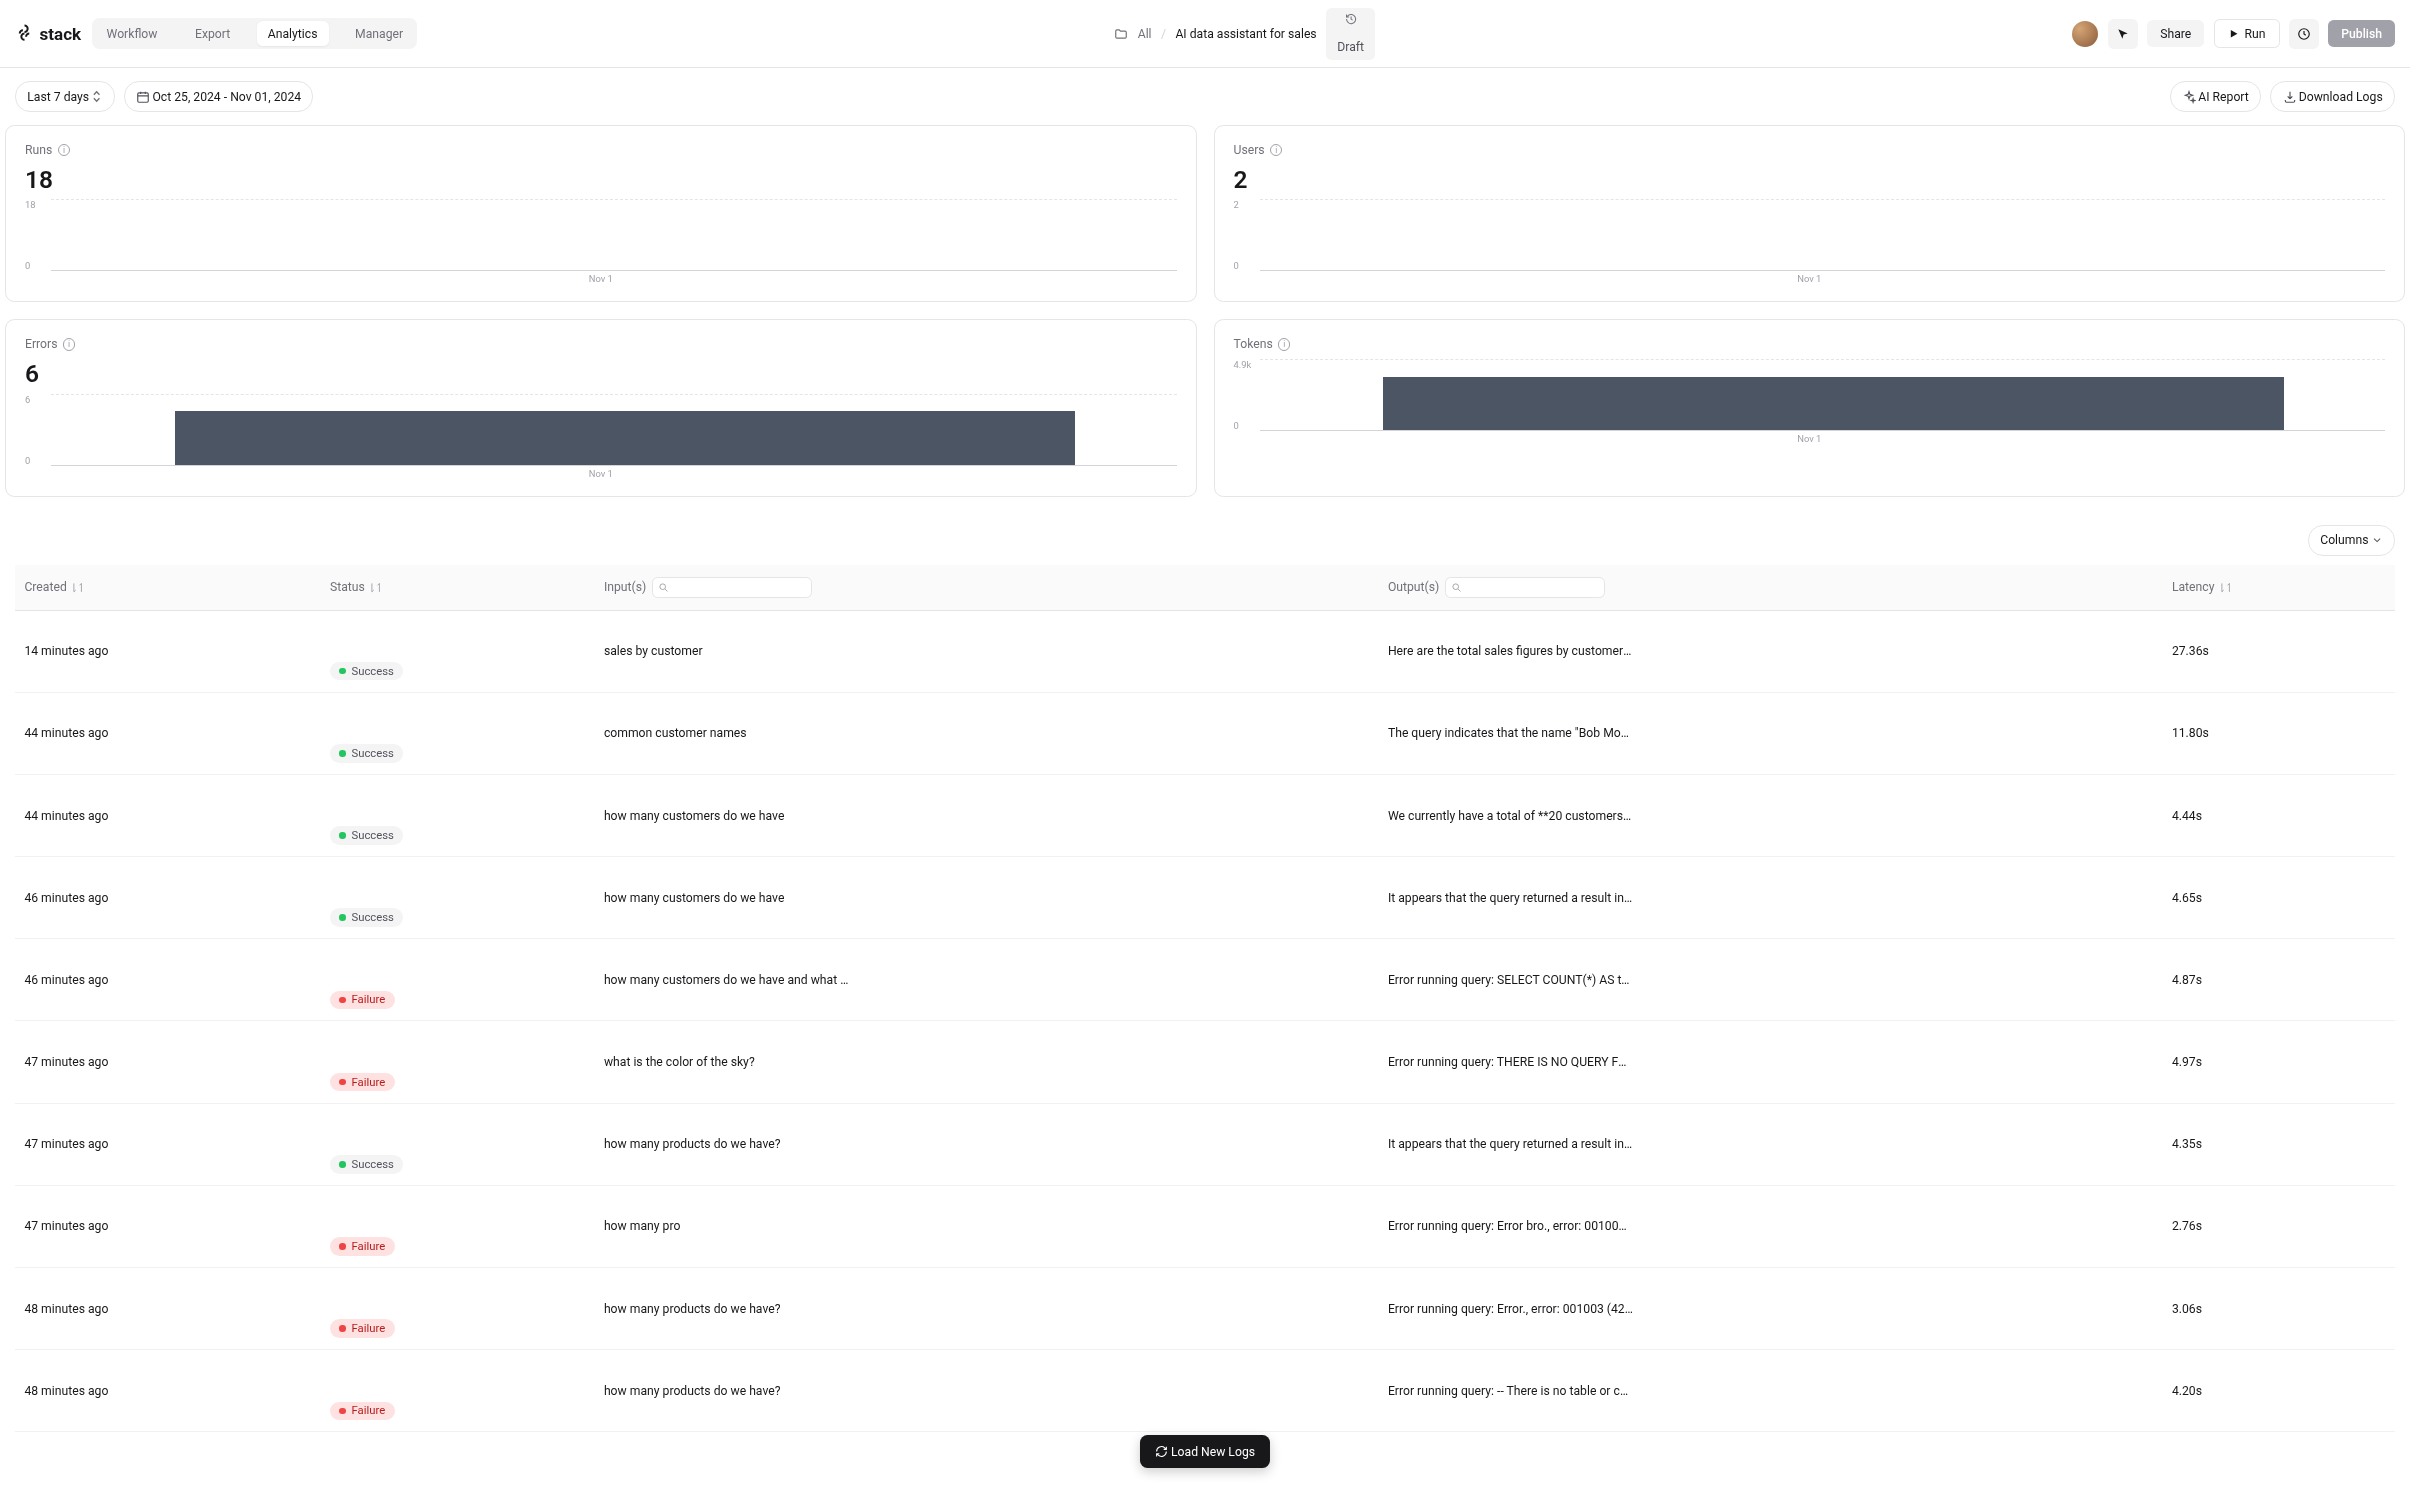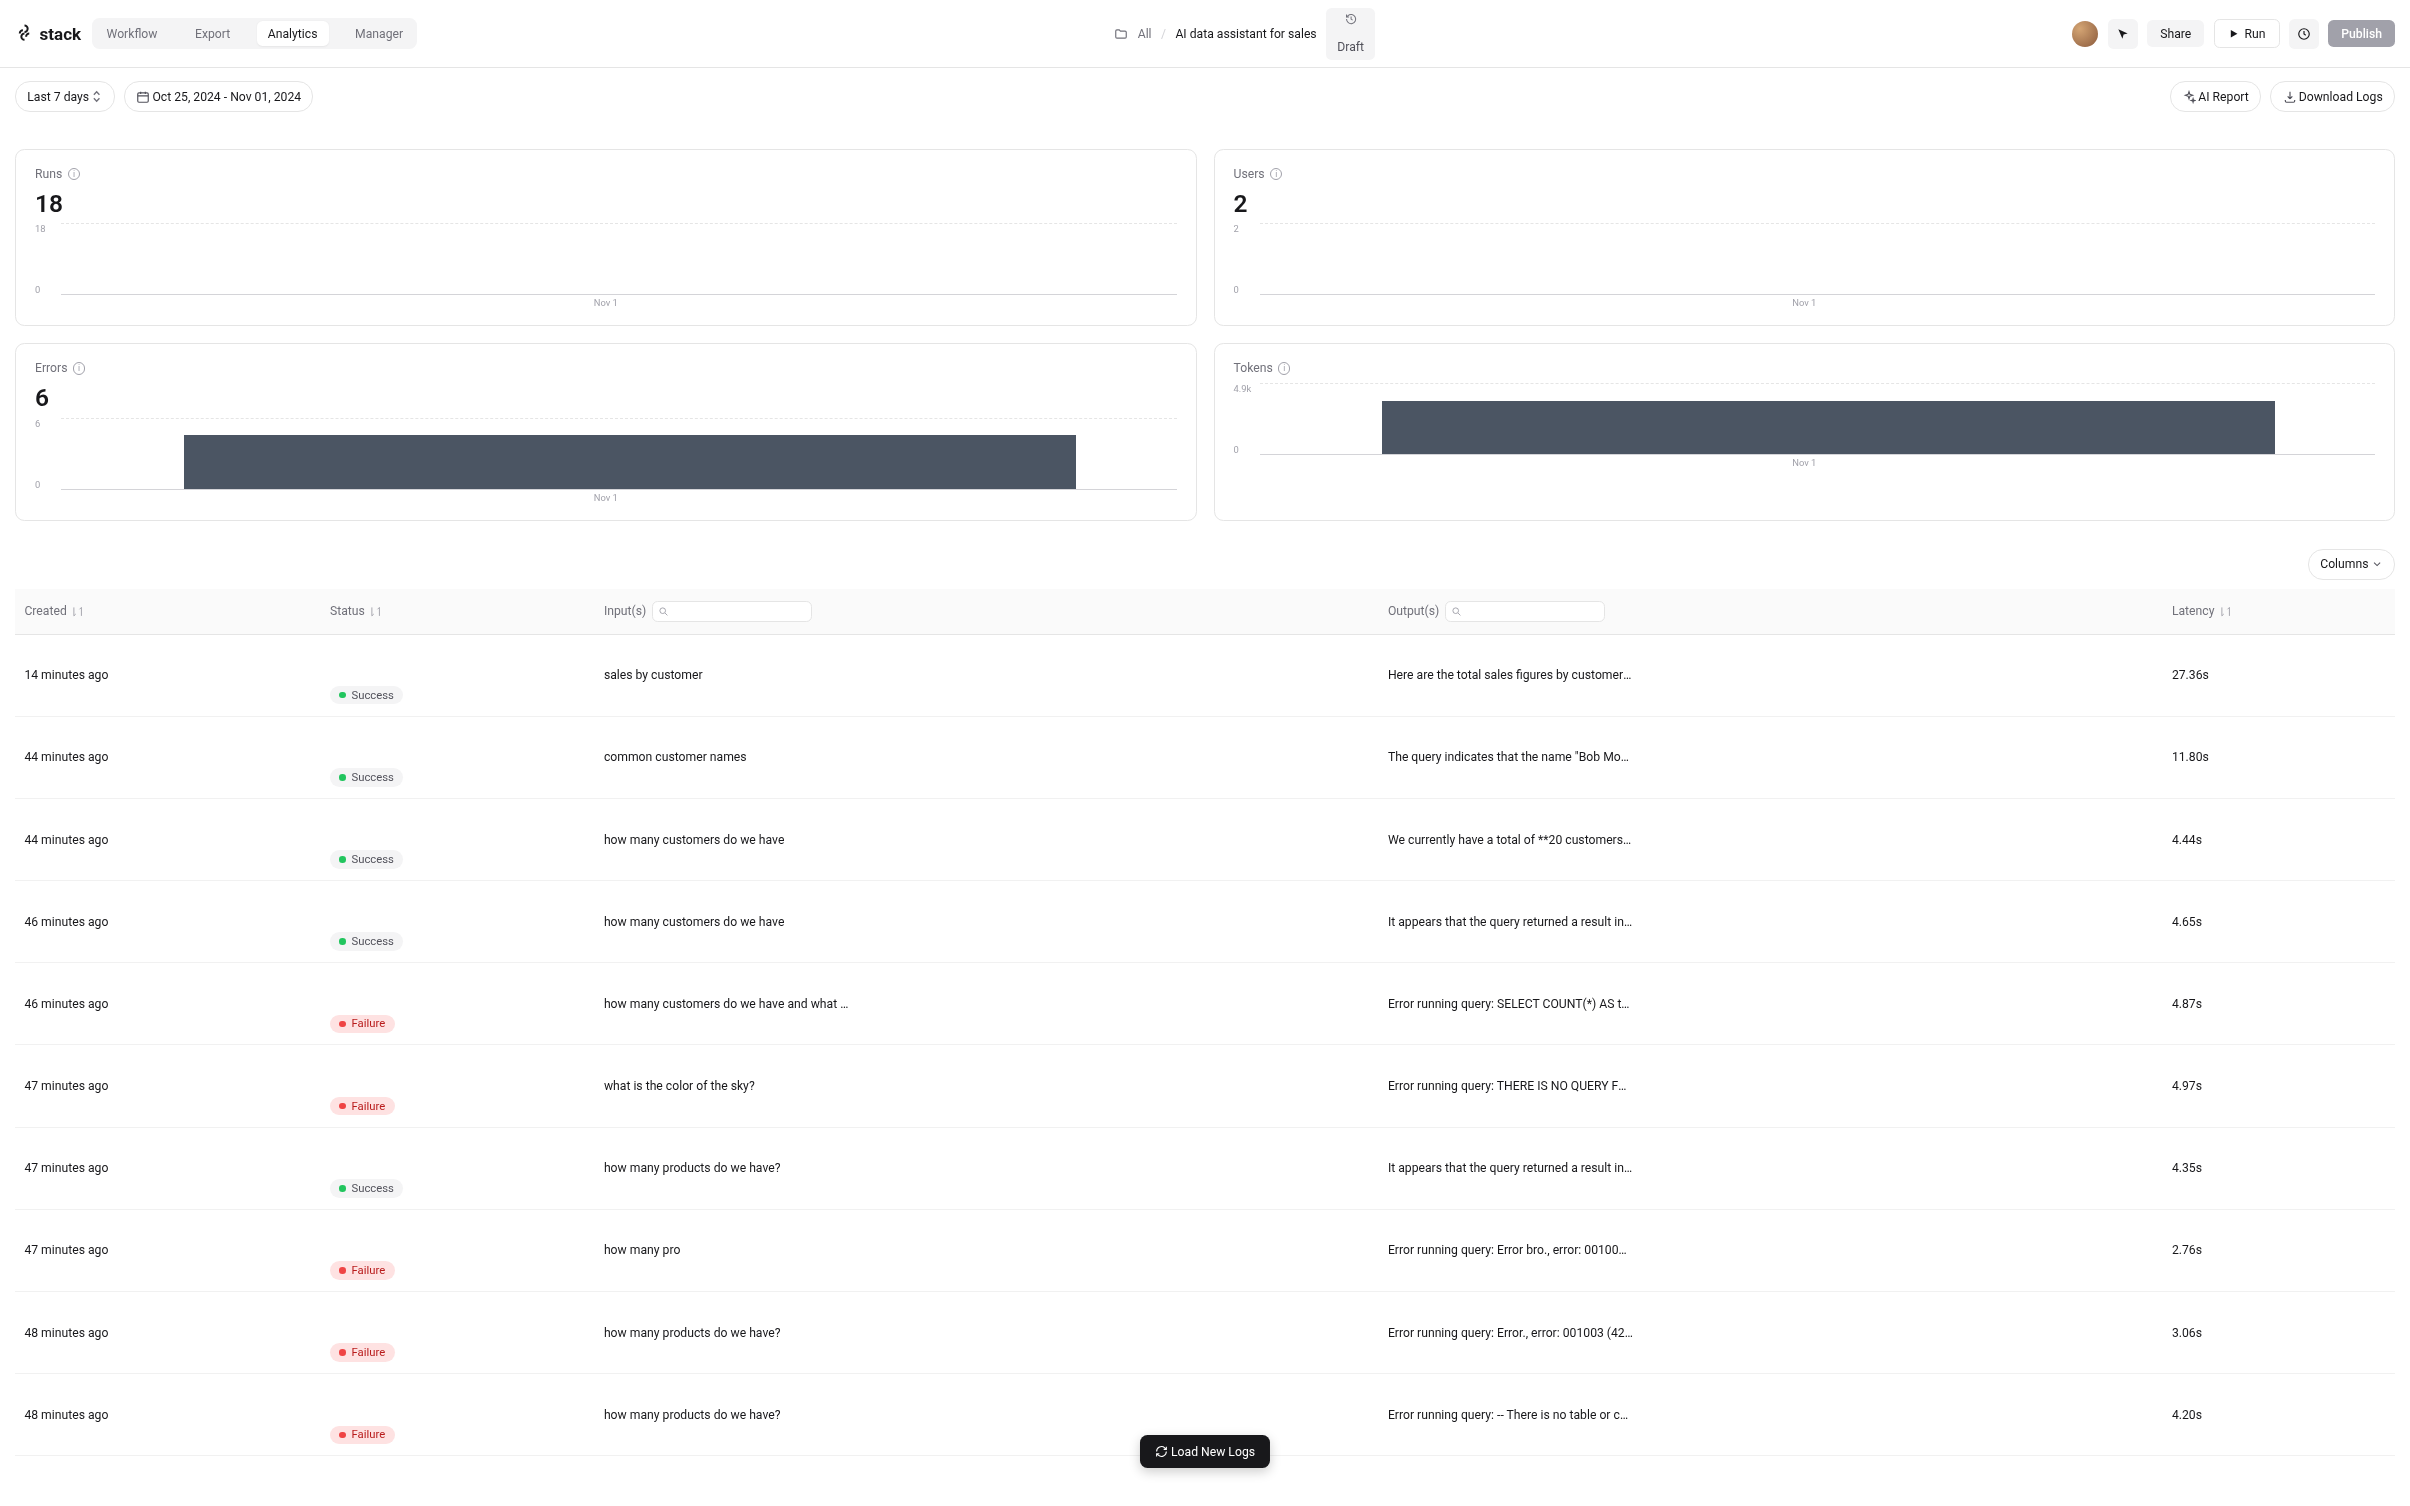--- a/index.html
+++ b/index.html
@@ -23,21 +23,21 @@
 .btn-light { background: #f4f4f5; color: #18181b; }
 .btn-run { background: #fff; border: 0.9px solid #e5e5e5; }
 .btn-publish { background: #a1a1aa; color: #fff; font-weight: 500; }
 
 
 .filterbar { display: flex; align-items: center; padding: 13px 15px; gap: 9.4px; }
 .select-box { display: flex; align-items: center; gap: 2px; border: 0.9px solid #e5e5e5; border-radius: 15px; padding: 7.5px 11.3px; font-size: 12.2px; background: #fff; cursor: pointer; text-align: right; }
 .filterbar-right { margin-left: auto; display: flex; gap: 9.4px; }
 
 
-.cards { display: grid; grid-template-columns: 1fr 1fr; gap: 17px; padding: 0 15px 19px; margin-top: 24px; }
+.cards { display: grid; grid-template-columns: 1fr 1fr; gap: 17px; padding: 0 5px 19px; }
 .card { border: 0.9px solid #e5e5e5; border-radius: 9.4px; padding: 17px 19px; }
 .card-title { display: flex; align-items: center; gap: 5.6px; color: #71717a; font-size: 12.2px; margin-bottom: 7.5px; }
 .card-value { font-size: 24.5px; font-weight: 600; margin-bottom: 5.6px; }
 .mini-chart { position: relative; height: 85px; }
 .y-labels { position: absolute; left: 0; top: 0; bottom: 13px; display: flex; flex-direction: column; justify-content: space-between; font-size: 9.4px; color: #a1a1aa; }
 .chart-area { position: absolute; left: 26px; right: 0; top: 0; bottom: 13px; border-bottom: 0.9px solid #d4d4d8; }
 .chart-area .topline { position: absolute; top: 0; left: 0; right: 0; border-top: 0.9px dashed #e5e5e5; }
 .chart-bar { position: absolute; background: #4b5563; }
 .x-label { position: absolute; bottom: 0; left: 50%; transform: translateX(-50%); font-size: 9.4px; color: #a1a1aa; }
 

